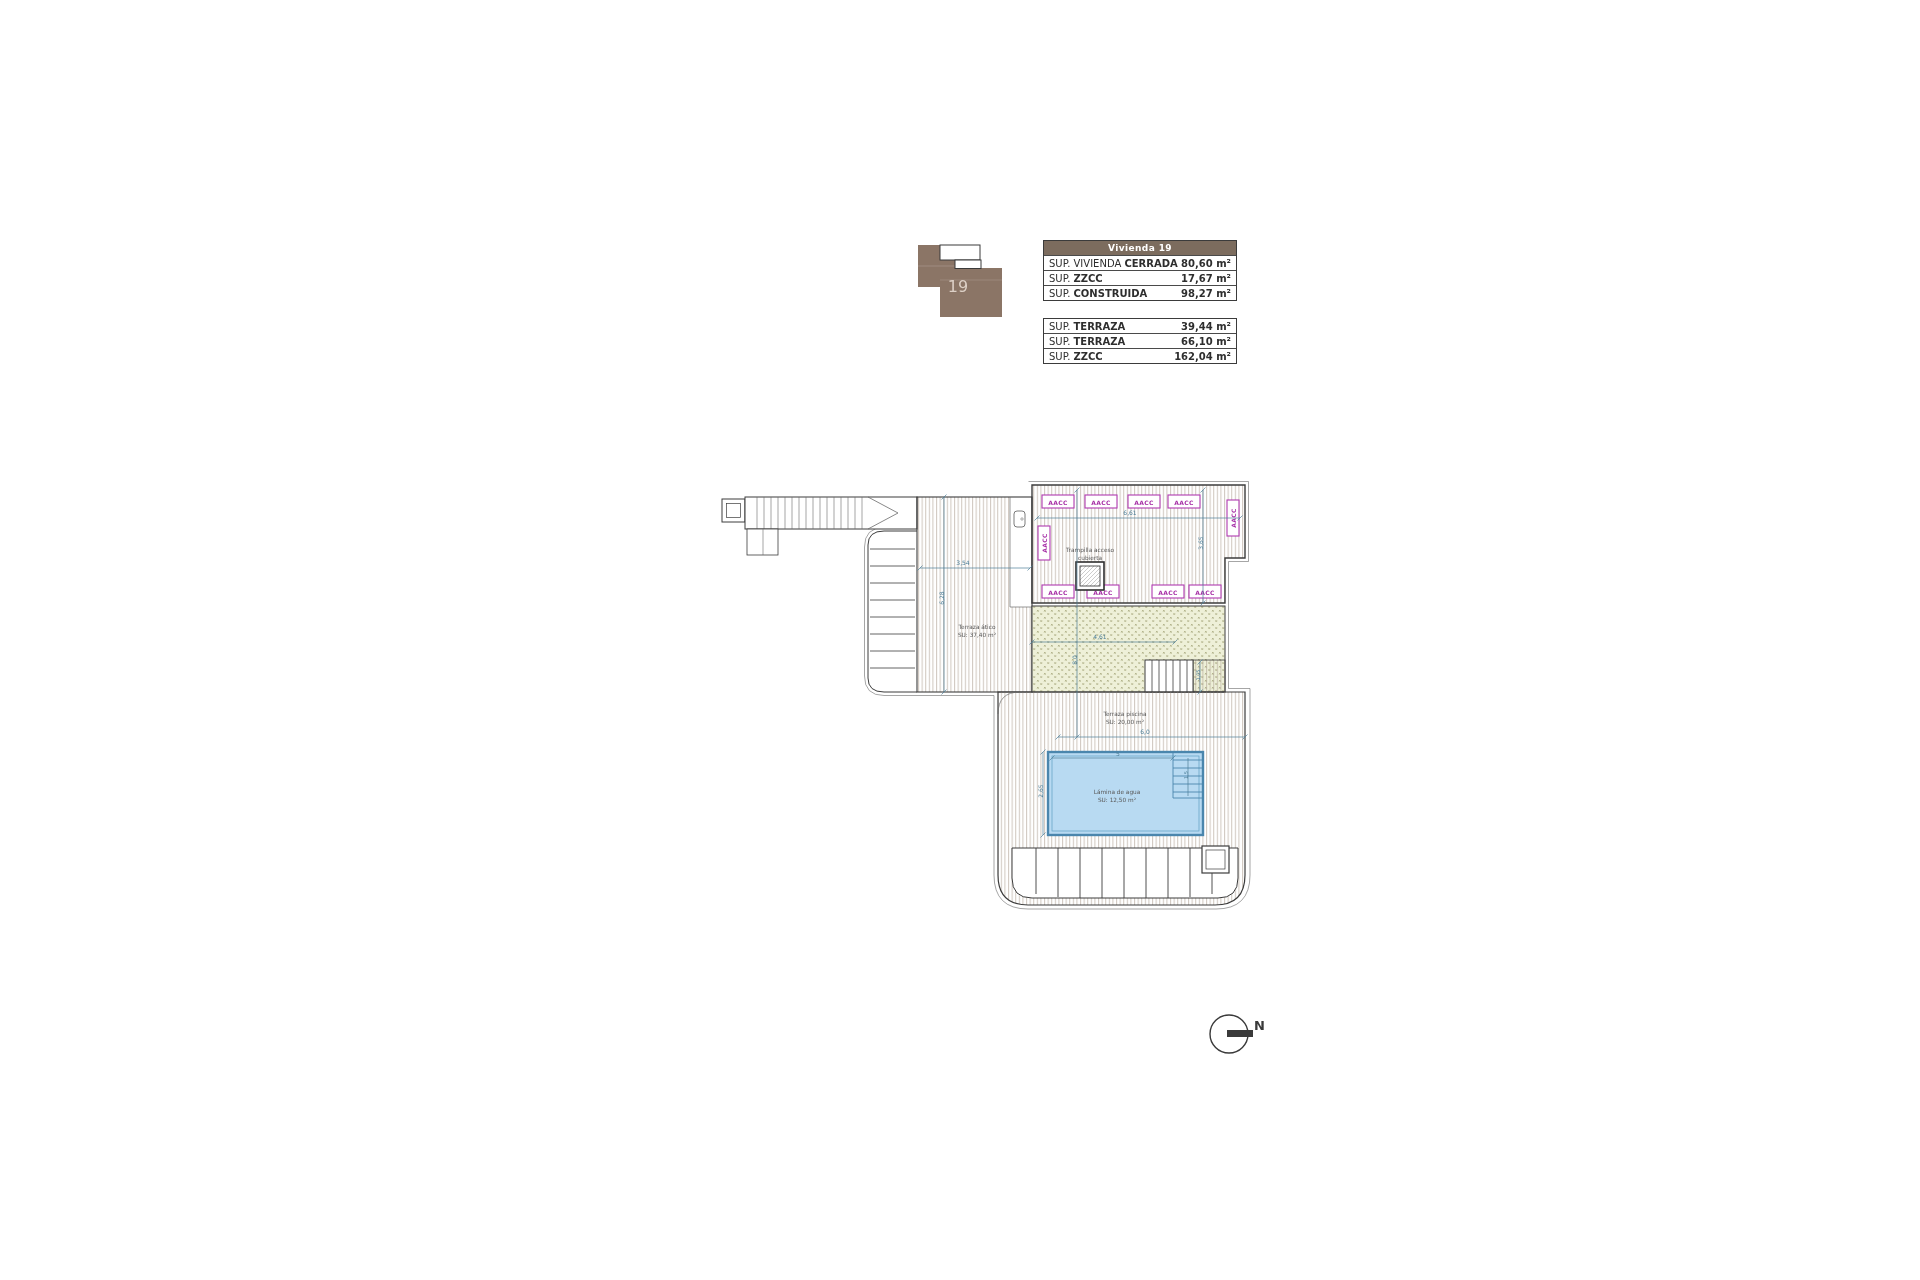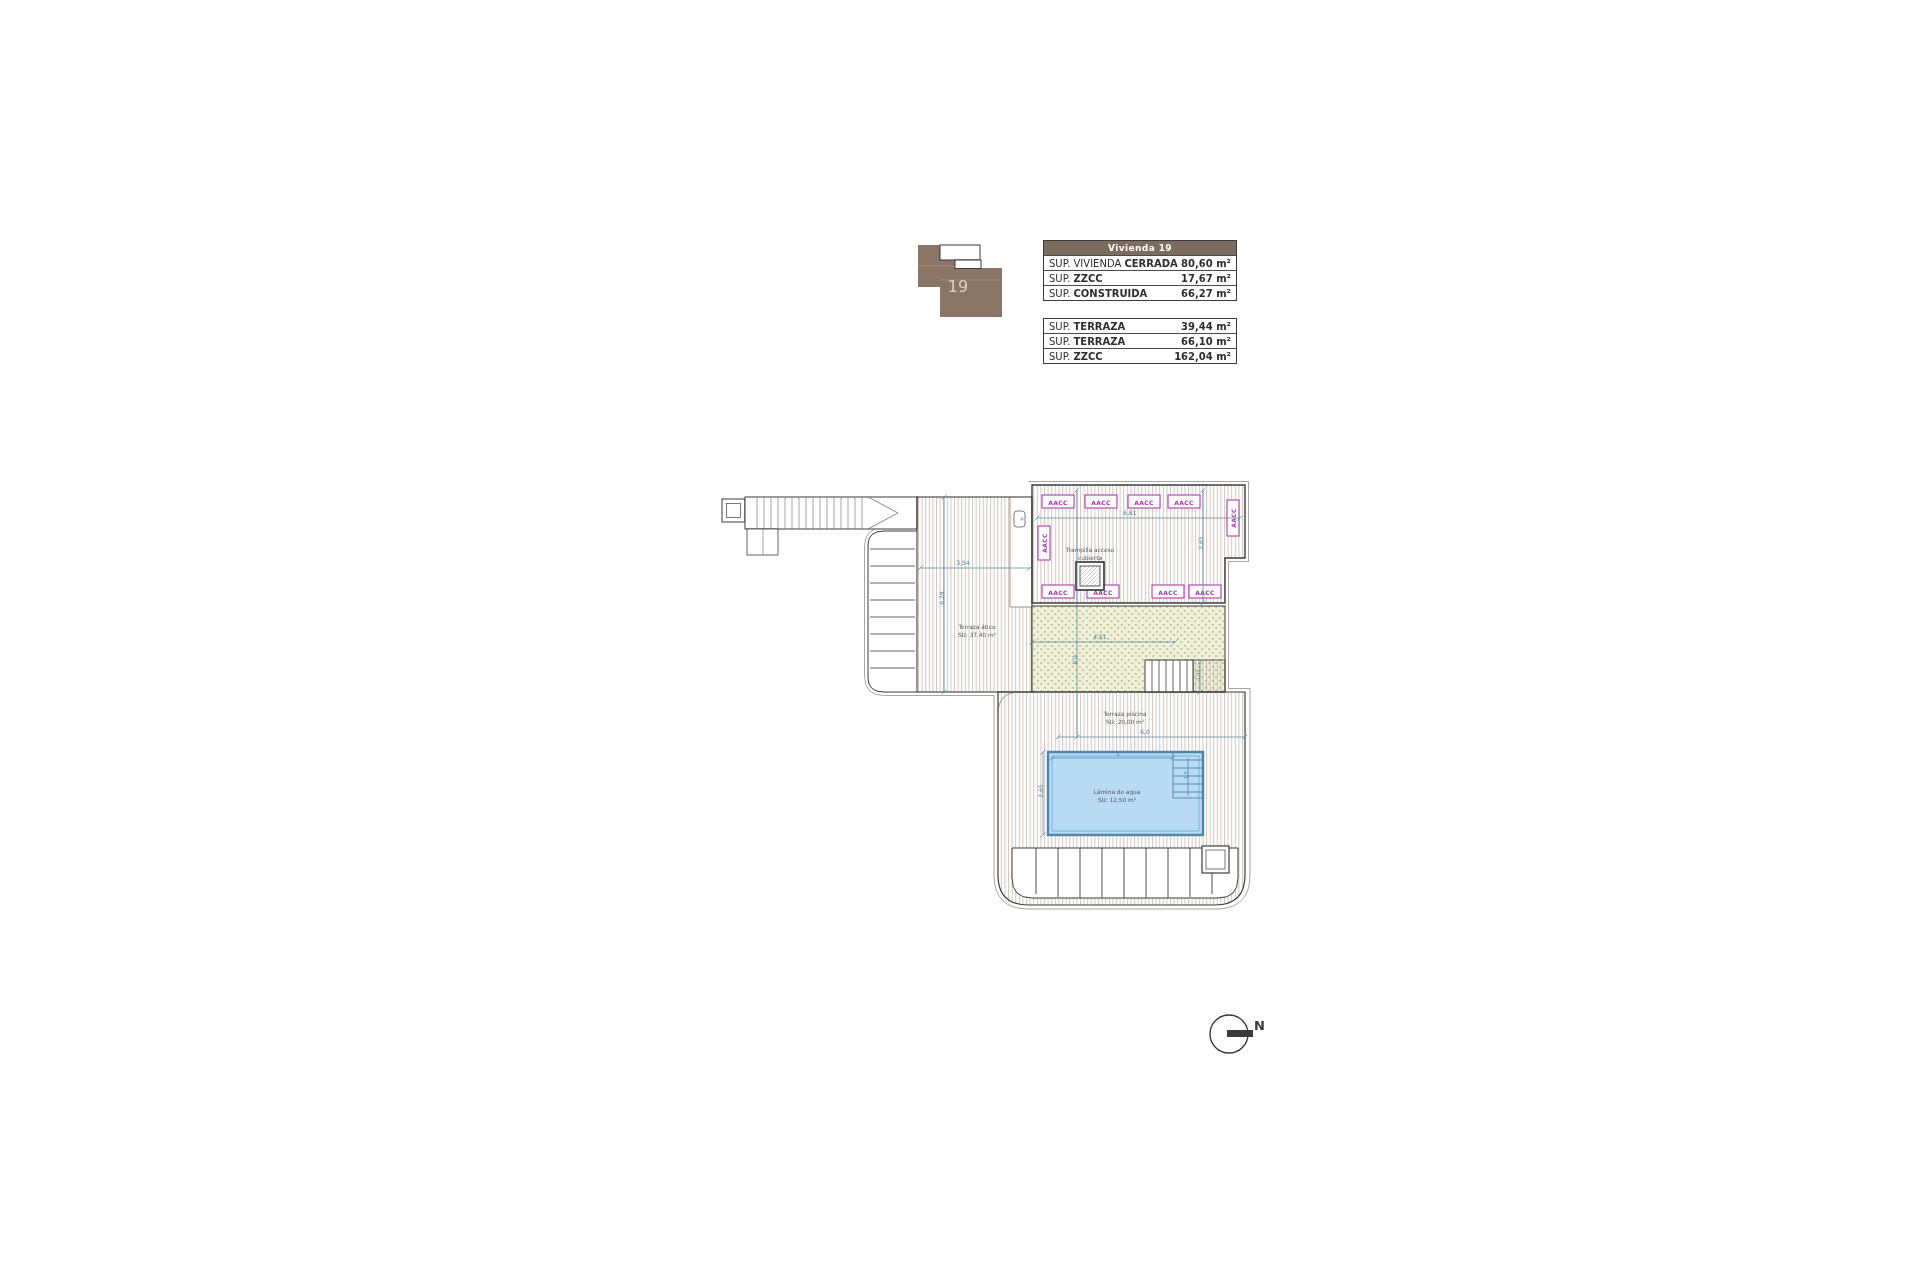--- a/index.html
+++ b/index.html
@@ -54,21 +54,21 @@
   <div class="tbl-row">
     <span class="lbl"><span>SUP. VIVIENDA </span><span class="b">CERRADA</span></span>
     <span class="val">80,60 m²</span>
   </div>
   <div class="tbl-row">
     <span class="lbl"><span>SUP. </span><span class="b">ZZCC</span></span>
     <span class="val">17,67 m²</span>
   </div>
   <div class="tbl-row">
     <span class="lbl"><span>SUP. </span><span class="b">CONSTRUIDA</span></span>
-    <span class="val">66,27 m²</span>
+    <span class="val">98,27 m²</span>
   </div>
 </div>
 
 <div class="tbl no-head" style="left:1043px;top:318px;">
   <div class="tbl-row">
     <span class="lbl"><span>SUP. </span><span class="b">TERRAZA</span></span>
     <span class="val">39,44 m²</span>
   </div>
   <div class="tbl-row">
     <span class="lbl"><span>SUP. </span><span class="b">TERRAZA</span></span>

